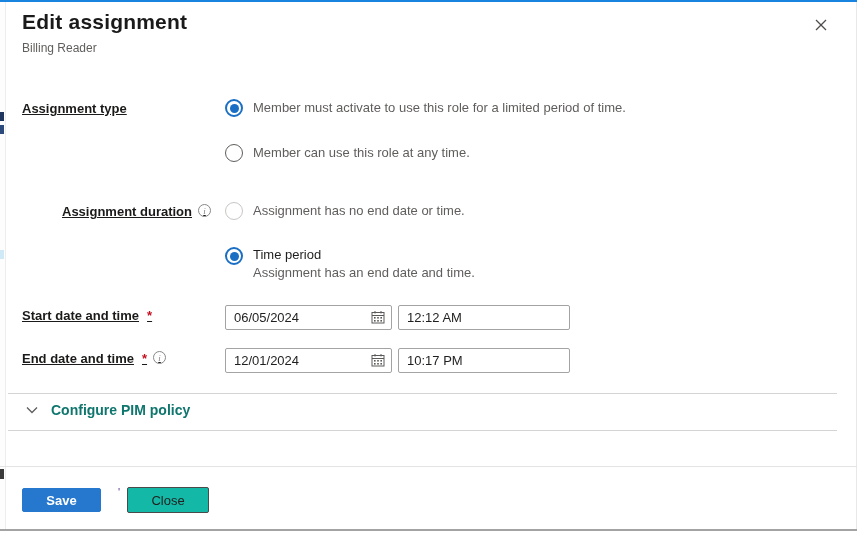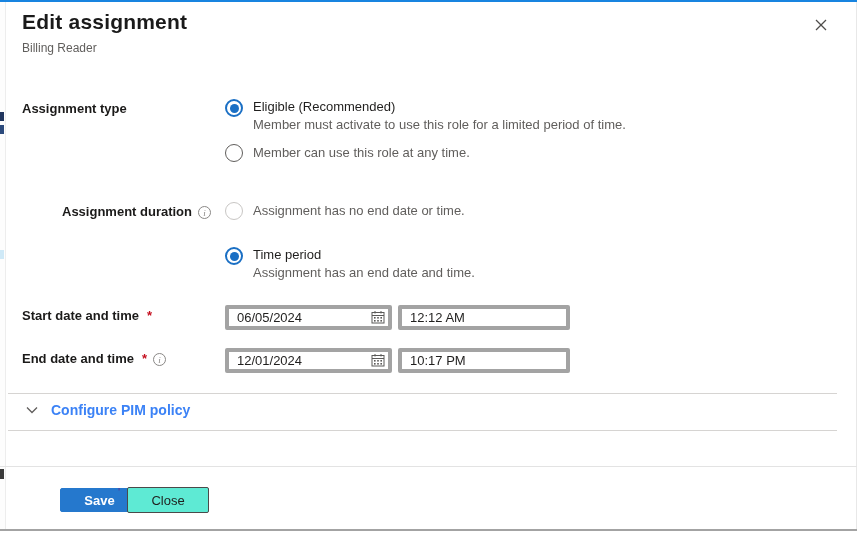--- a/index.html
+++ b/index.html
@@ -19,21 +19,21 @@
   .frag3{top:248px;height:9px;background:#cfe9f7;}
   .frag4{top:467px;height:10px;background:#3a3a3a;}
   .rightborder{position:absolute;right:0;top:2px;width:1px;height:527px;background:#e8e8e8;}
 
   
   .title{position:absolute;left:22px;top:10px;font-size:21px;font-weight:700;color:#1a1a1a;letter-spacing:0.2px;}
   .subtitle{position:absolute;left:22px;top:41px;font-size:12px;color:#605e5c;}
   .closebtn{position:absolute;left:810px;top:14px;width:22px;height:22px;display:flex;align-items:center;justify-content:center;cursor:pointer;background:none;border:none;padding:0;}
 
   
-  .rowlabel{position:absolute;left:22px;font-size:13px;font-weight:700;color:#1b1a19;display:flex;align-items:flex-end;gap:6px;}
+  .rowlabel{position:absolute;left:22px;font-size:13px;font-weight:700;color:#1b1a19;display:flex;align-items:flex-start;gap:6px;text-decoration:underline;}
   .req{color:#c50f1f;font-weight:700;margin-left:2px;}
   .infoicon{
     width:13px;height:13px;border:1px solid #8a8886;border-radius:50%;
     color:#8a8886;font-size:9px;font-weight:400;font-style:italic;
     display:inline-flex;align-items:center;justify-content:center;box-sizing:border-box;
     font-family:"Liberation Serif",serif;flex:0 0 auto;
   }
 
   
   .option{position:absolute;left:225px;display:flex;gap:10px;align-items:flex-start;}
@@ -42,47 +42,46 @@
   .radio.selected{border:2px solid #1a6fc4;}
   .radio.selected::after{content:"";width:9px;height:9px;border-radius:50%;background:#1a6fc4;}
   .radio.disabled{border-color:#c8c6c4;}
   .optlabel{font-size:13px;color:#201f1e;line-height:17px;}
   .optdesc{font-size:13px;color:#605e5c;line-height:16px;margin-top:2px;}
   .option.disabled .optlabel{color:#a19f9d;}
 
   
   .fieldwrap{position:absolute;height:25px;}
   .txtinput{
-    width:100%;height:25px;box-sizing:border-box;border:4px solid #a3a3a3;border-radius:2px;
+    width:100%;height:25px;box-sizing:border-box;border:1px solid #a3a3a3;border-radius:2px;
     font-size:13px;color:#201f1e;padding:2px 8px;background:#fff;outline:none;
     font-family:"Liberation Sans","DejaVu Sans",sans-serif;
   }
   .datewrap .txtinput{padding-right:26px;}
   .calicon{position:absolute;right:7px;top:5px;width:14px;height:14px;pointer-events:auto;cursor:pointer;}
 
   
   .divider{position:absolute;height:1px;background:#d6d4d2;}
   .div-pim-top{left:8px;top:393px;width:829px;}
   .div-pim-bottom{left:8px;top:430px;width:829px;}
   .pimrow{position:absolute;left:26px;top:402px;display:flex;align-items:center;gap:13px;cursor:pointer;}
-  .pimlabel{font-size:14px;font-weight:700;color:#3b82f6;}
+  .pimlabel{font-size:14px;font-weight:700;color:#0f766e;}
 
   
   .footerline{position:absolute;left:0;top:466px;width:857px;height:1px;background:#e3e3e3;}
   .btn-save{
     position:absolute;left:22px;top:488px;width:79px;height:24px;
     background:#2578cd;color:#fff;border:1px solid #2578cd;border-radius:2px;
     font-size:13px;font-weight:700;cursor:pointer;
     font-family:"Liberation Sans","DejaVu Sans",sans-serif;
-    margin-left:38px;
   }
   .artifact{position:absolute;left:118px;top:486px;font-size:11px;color:#5c2d91;}
   .btn-close{
     position:absolute;left:127px;top:487px;width:82px;height:26px;
-    background:#5eead4;color:#201f1e;border:1px solid #4a4a4a;border-radius:2px;
+    background:#14b8a6;color:#201f1e;border:1px solid #4a4a4a;border-radius:2px;
     font-size:13px;cursor:pointer;
     font-family:"Liberation Sans","DejaVu Sans",sans-serif;
   }
 </style>
 </head>
 <body>
 
 <div class="topline"></div>
 <div class="leftstrip">
   <div class="frag frag1"></div>
@@ -101,21 +100,20 @@
   </svg>
 </button>
 
 <div class="rowlabel" style="top:101px;">
   <span>Assignment type</span>
 </div>
 
 <div class="option" style="top:98px;">
   <span class="radio selected"></span>
   <span>
-    <div class="optlabel">Eligible (Recommended)</div>
     <div class="optdesc">Member must activate to use this role for a limited period of time.</div>
   </span>
 </div>
 
 <div class="option" style="top:143px;">
   <span class="radio"></span>
   <span>
     <div class="optdesc">Member can use this role at any time.</div>
   </span>
 </div>

